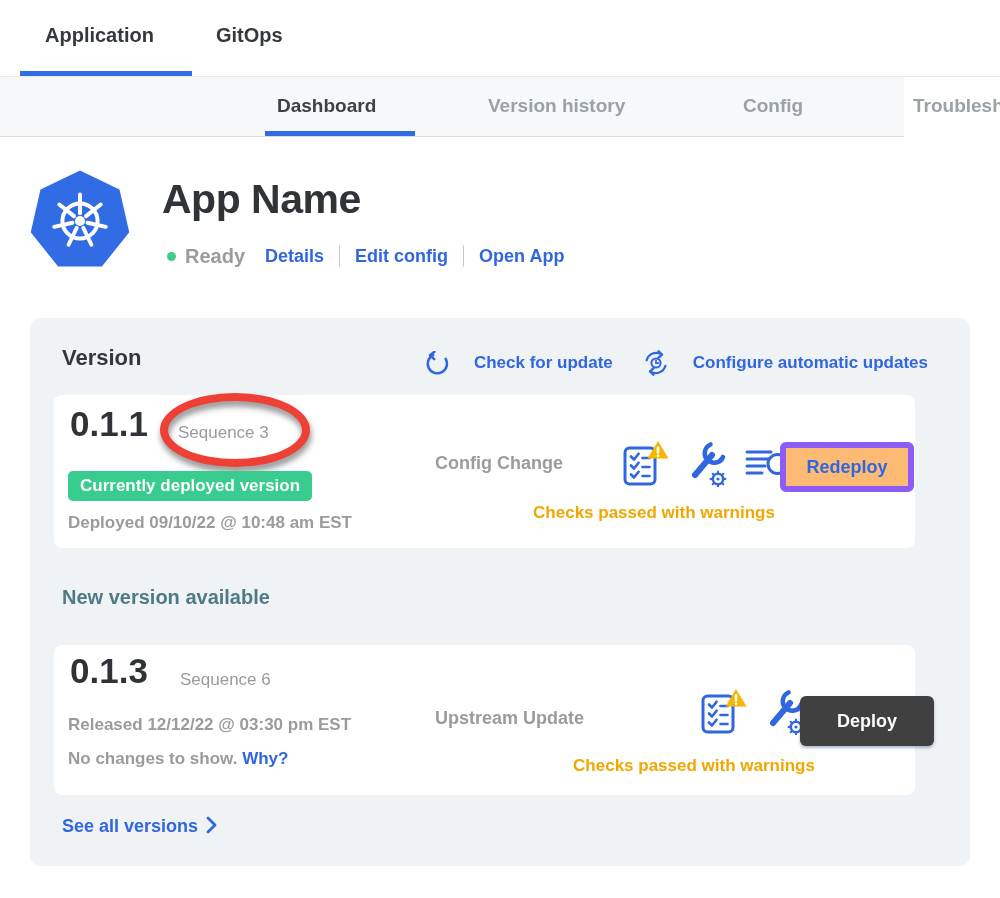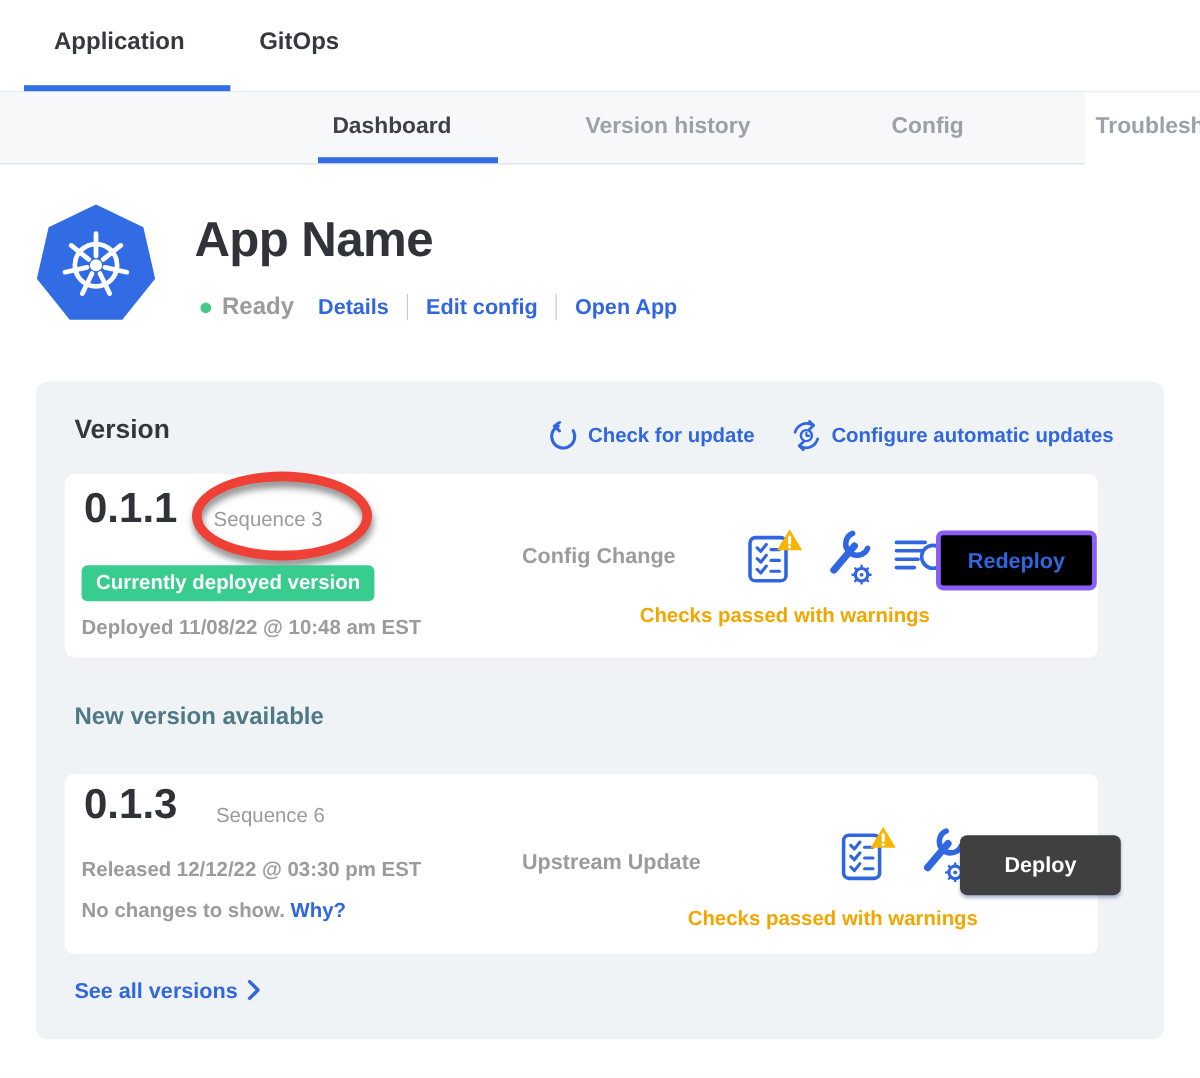--- a/index.html
+++ b/index.html
@@ -30,41 +30,41 @@
   .ready-dot { width:9px; height:9px; border-radius:50%; background:#44c987; margin-right:9px; }
   .ready-label { font-size:20px; font-weight:600; color:#9b9b9b; margin-right:20px; }
   .hlink { font-size:18px; font-weight:700; color:#3066e0; cursor:pointer; }
   .vsep { width:1px; height:22px; background:#c6cbd0; margin:0 15px; }
 
   
   .card { position:absolute; left:30px; top:318px; width:940px; height:548px;
           background:#f0f3f5; border-radius:10px; }
   .card-title { position:absolute; left:32px; top:27px; font-size:22px; font-weight:800; color:#33373b; }
   .card-actions { position:absolute; right:42px; top:32px; display:flex; gap:30px; align-items:center; }
-  .action-link { display:flex; align-items:center; gap:8px; cursor:pointer; }
+  .action-link { display:flex; align-items:center; gap:24px; cursor:pointer; }
   .action-link span { font-size:17px; font-weight:700; color:#3066e0; }
 
   .vcard { position:absolute; left:24px; width:861px; background:#fff; border-radius:8px; }
   .vcard1 { top:77px; height:153px; }
   .vcard2 { top:327px; height:150px; }
 
   .ver-num { position:absolute; left:16px; font-size:35px; font-weight:800; color:#2f3338; }
   .ver-seq { position:absolute; font-size:17px; font-weight:500; color:#9b9b9b; }
   .red-ellipse { position:absolute; left:106px; top:-2px; width:150px; height:74px;
                  border:8px solid #ee4035; border-radius:50%;
                  filter:drop-shadow(1px 5px 3px rgba(45,45,45,0.55)); pointer-events:none; }
   .badge { position:absolute; left:14px; top:76px; height:30px; line-height:30px; padding:0 12px;
            background:#38cc8e; border-radius:5px; color:#fff; font-size:17px; font-weight:700; }
   .meta { position:absolute; font-size:17px; font-weight:600; color:#9b9b9b; }
   .vtype { position:absolute; left:381px; font-size:18px; font-weight:700; color:#9b9b9b; }
   .icon-row { position:absolute; display:flex; align-items:center; gap:15px; }
   .checks { position:absolute; font-size:17px; font-weight:700; color:#f2a600; text-align:center; width:360px; }
   .btn { position:absolute; width:134px; height:50px; border-radius:6px; font-size:18px; font-weight:700;
          display:flex; align-items:center; justify-content:center; cursor:pointer; }
-  .btn-outline { background:#000000; border:4px solid #8b5cf6; color:#3066e0; }
+  .btn-outline { background:#fdba74; border:6px solid #8b5cf6; color:#3066e0; }
   .btn-fill { background:#404040; border:none; color:#fff; box-shadow:0 2px 3px rgba(20,50,120,0.35); }
 
   .new-ver-heading { position:absolute; left:32px; top:268px; font-size:20px; font-weight:700; color:#4f7a85; }
   .why { color:#3066e0; font-weight:700; cursor:pointer; }
   .see-all { position:absolute; left:32px; top:498px; display:flex; align-items:flex-start; gap:8px; cursor:pointer; }
   .see-all span { font-size:18px; font-weight:700; color:#3066e0; }
   svg { display:block; }
 </style>
 </head>
 <body>
@@ -134,21 +134,21 @@
         </svg>
         <span>Configure automatic updates</span>
       </div>
     </div>
 
     <div class="vcard vcard1">
       <div class="ver-num" style="top:9px">0.1.1</div>
       <div class="ver-seq" style="left:124px; top:28px">Sequence 3</div>
       <div class="red-ellipse"></div>
       <div class="badge">Currently deployed version</div>
-      <div class="meta" style="left:14px; top:118px">Deployed 11/08/22 @ 10:48 am EST</div>
+      <div class="meta" style="left:14px; top:118px">Deployed 09/10/22 @ 10:48 am EST</div>
       <div class="vtype" style="top:58px">Config Change</div>
 
       <div class="icon-row" style="left:567px; top:44px">
         <svg width="49" height="48" viewBox="0 0 49 48">
           <rect x="4" y="9" width="30" height="36" rx="4.5" fill="#fff" stroke="#3066e0" stroke-width="3"></rect>
           <g fill="none" stroke="#3066e0" stroke-width="2.6" stroke-linecap="round" stroke-linejoin="round">
             <path d="M10 17.5 l3 3 4.6-5.8"></path>
               <line x1="21.5" y1="19" x2="28.5" y2="19"></line>
             <path d="M10 26.5 l3 3 4.6-5.8"></path>
               <line x1="21.5" y1="28" x2="28.5" y2="28"></line>

